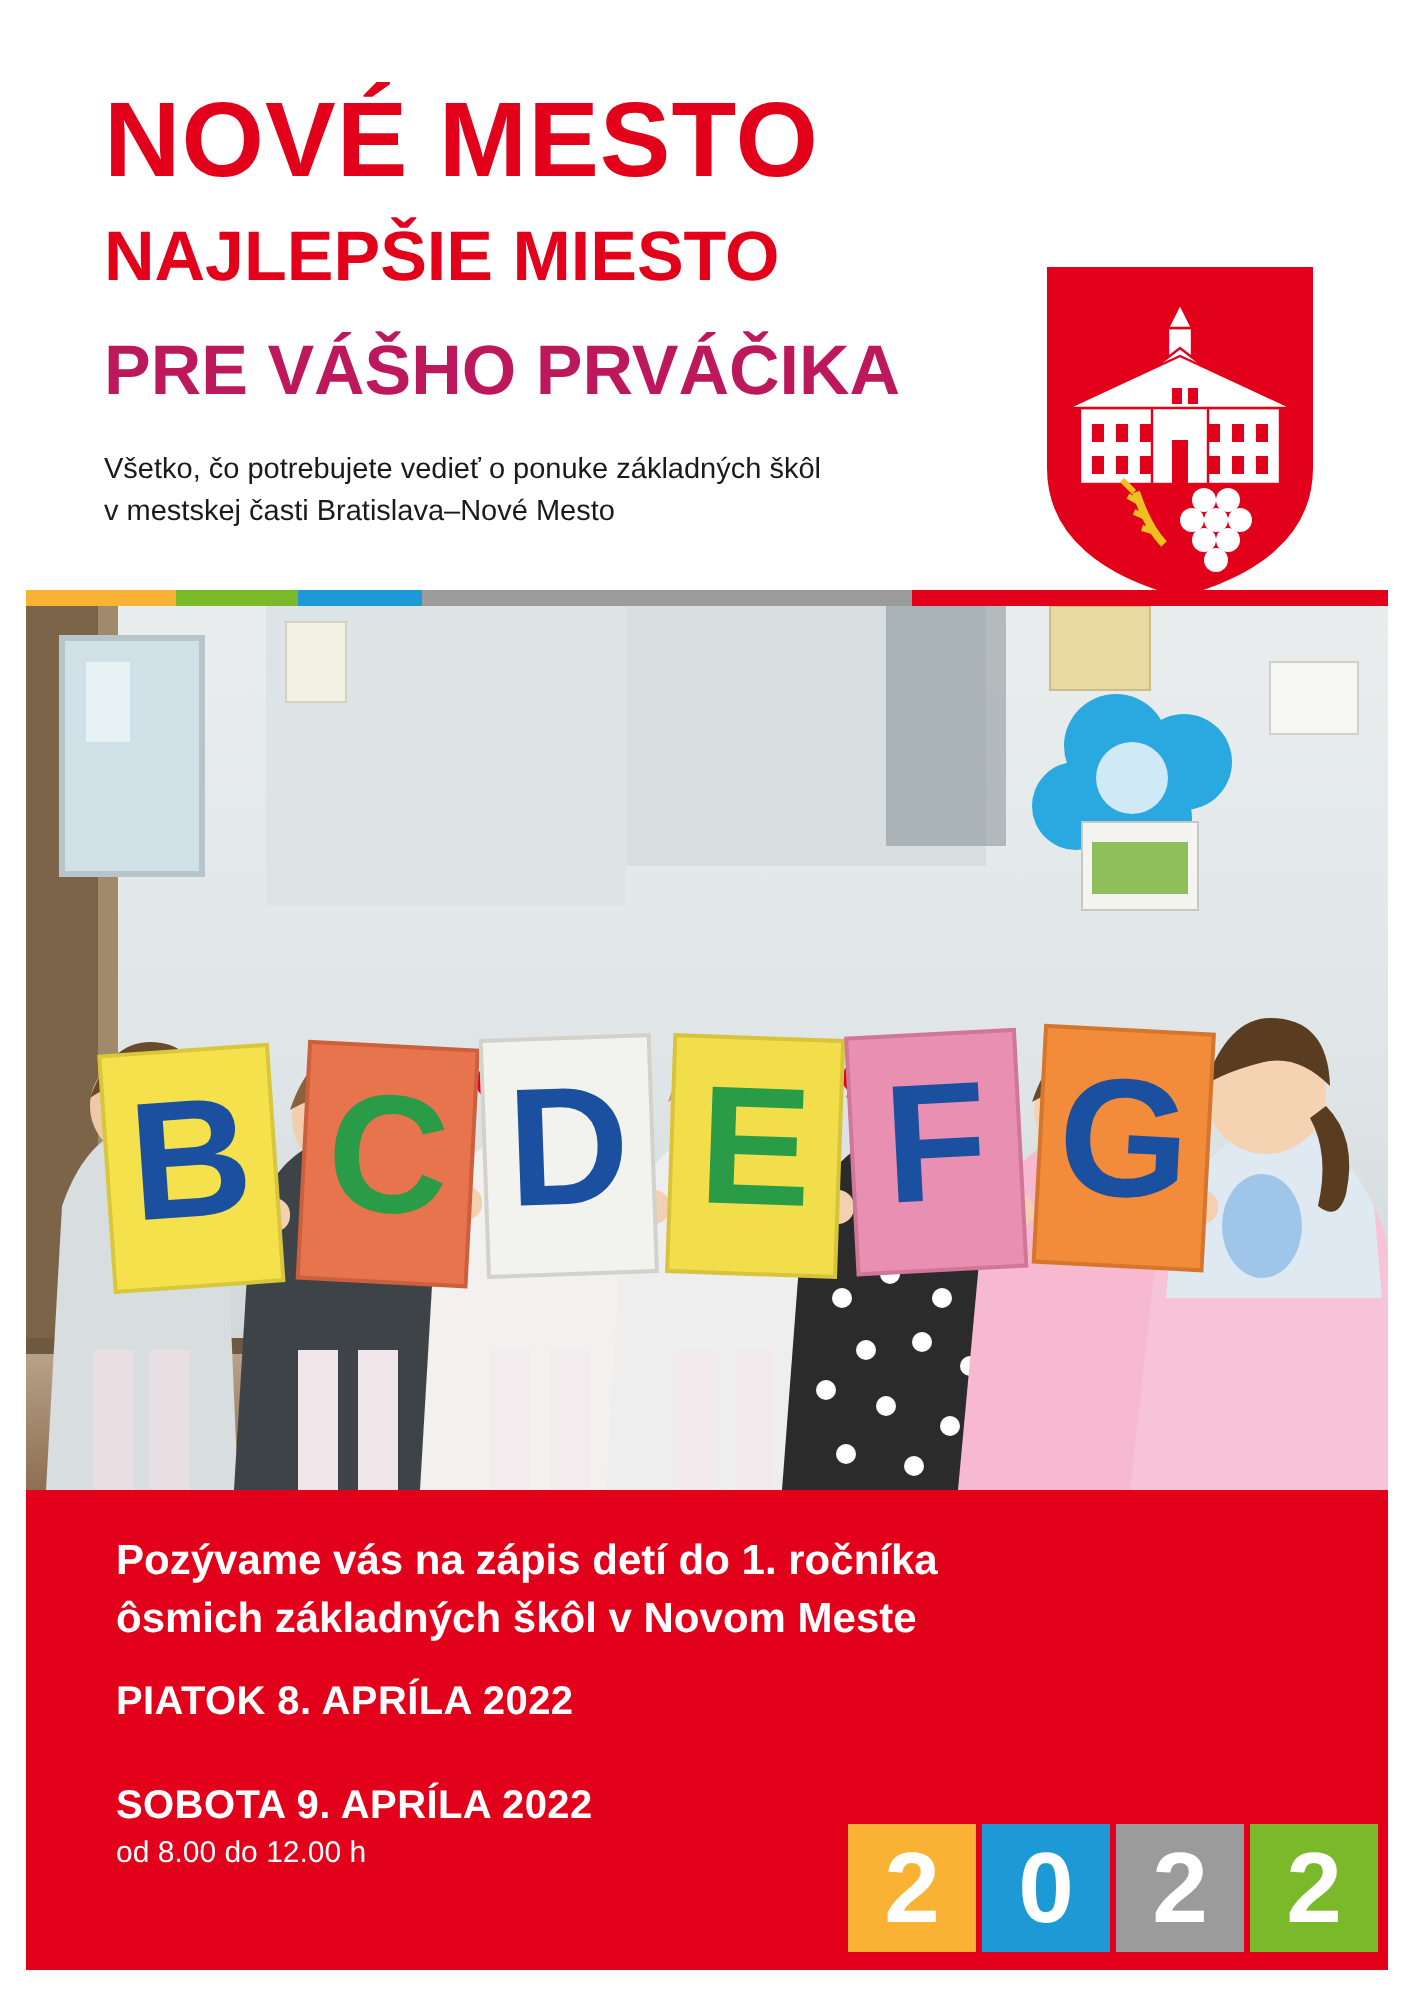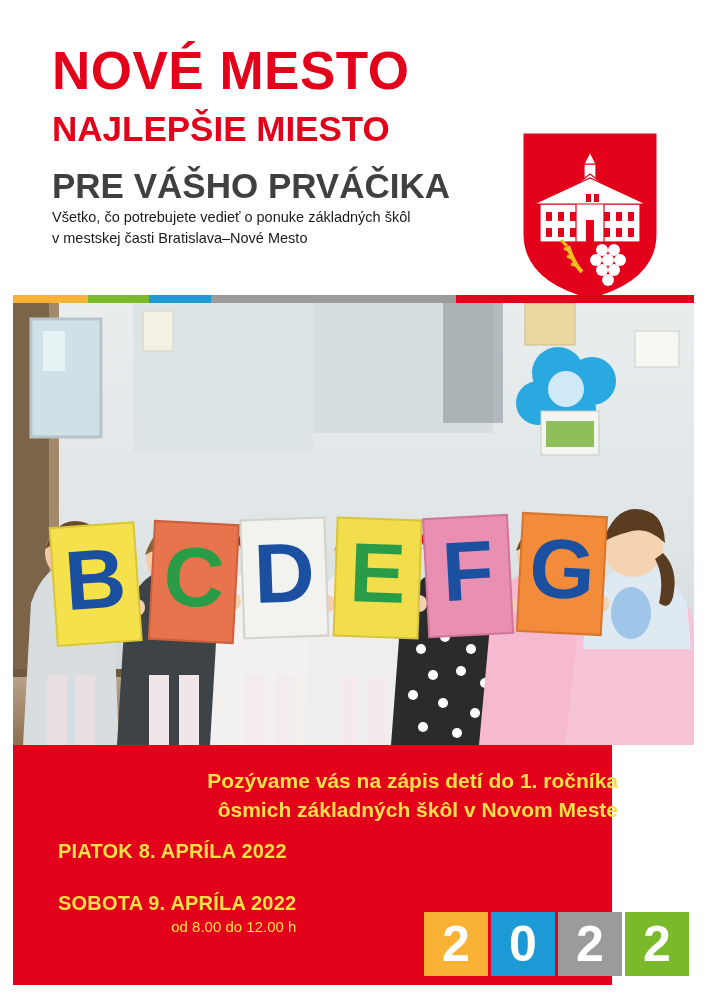--- a/index.html
+++ b/index.html
@@ -48,26 +48,27 @@
     font-size: 35px;
     font-weight: bold;
     color: #e2001a;
     line-height: 1.18;
     margin: 10px 0 16px 0;
     white-space: nowrap;
   }
   .title-sub2 {
     font-size: 35px;
     font-weight: bold;
-    color: #404040;
+    color: #be185d;
     line-height: 1.18;
     margin: 0;
     white-space: nowrap;
   }
   .lede {
+    margin-top: 18px;
     font-size: 14.5px;
     color: #1a1a1a;
     line-height: 1.5;
     max-width: 450px;
   }
 
   
   .crest {
     position: absolute;
     left: 520px;
@@ -97,25 +98,24 @@
     overflow: hidden;
     background: #cfd6d8;
   }
   .photo-svg { display:block; width: 681px; height: 442px; }
 
   
   .redpanel {
     position: absolute;
     left: 13px;
     top: 745px;
-    width: 599px;
+    width: 681px;
     height: 240px;
     background: #e2001a;
-    color: #fde047;
-    text-align: right;
+    color: #ffffff;
   }
   .invite {
     position: absolute;
     left: 45px;
     top: 22px;
     font-size: 21px;
     font-weight: bold;
     line-height: 1.38;
     width: 560px;
   }

